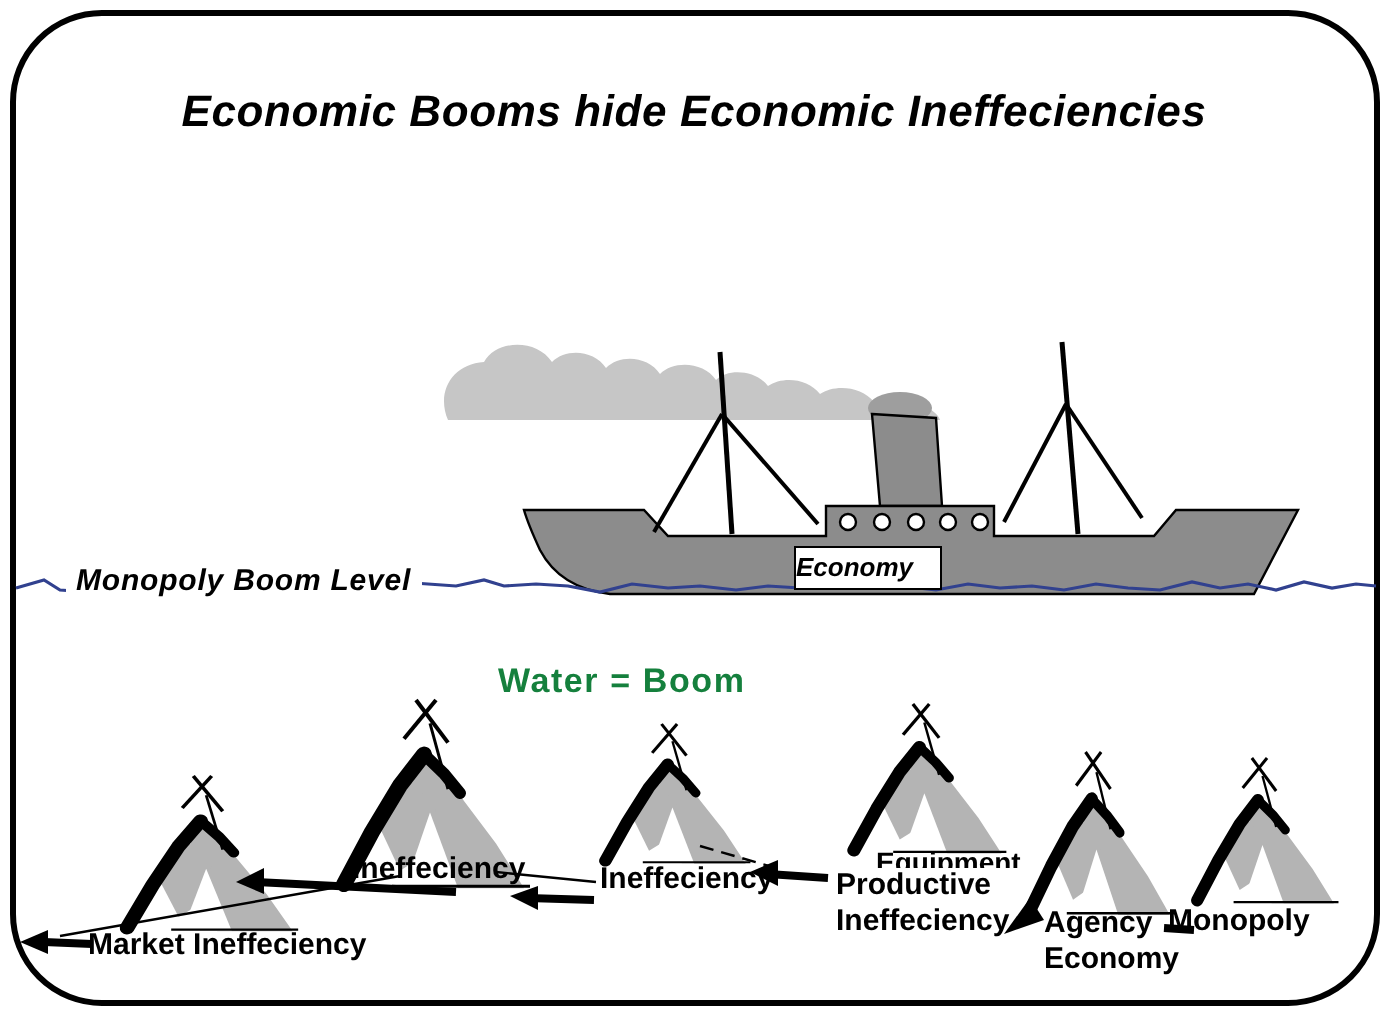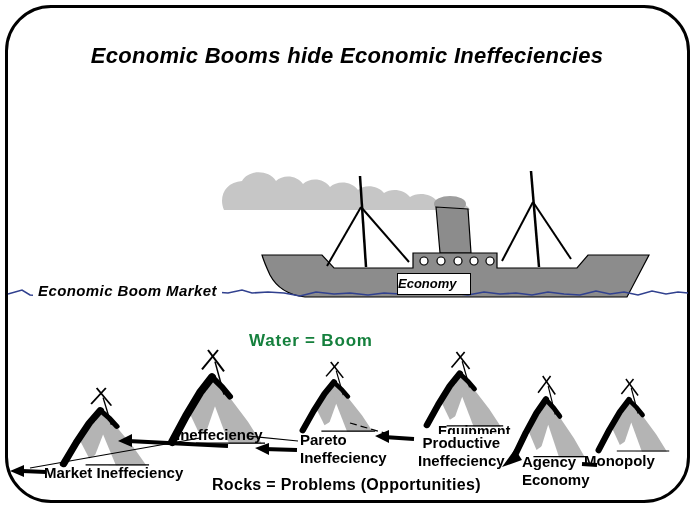--- a/index.html
+++ b/index.html
@@ -26,21 +26,21 @@
   }
   .economy-box{
     left:397px;top:273px;width:72px;height:20px;background:#fff;border:1px solid #000;
     font-size:13px;font-weight:bold;font-style:italic;line-height:20px;
   }
   .rock-label{font-size:15px;font-weight:bold;line-height:18px;}
   .rock-label span{display:block;}
   .lbl-market{left:44px;top:464px;}
   .lbl-business{left:176px;top:426px;}
   .lbl-pareto{left:300px;top:431px;}
-  .lbl-productive{left:418px;top:434px;text-align:center;}
+  .lbl-productive{left:418px;top:434px;}
   .lbl-agency{left:522px;top:453px;}
   .lbl-monopoly{left:584px;top:452px;}
   .equipment{
     left:438px;top:424px;width:82px;height:10px;overflow:hidden;
     font-size:14px;font-weight:bold;line-height:14px;
   }
   .rocks-caption{left:212px;top:476px;font-size:16px;font-weight:bold;letter-spacing:.3px;}
 </style>
 </head>
 <body>
@@ -133,45 +133,43 @@
       <polygon points="375,436 389,430 389,443" stroke="none" fill="#000"></polygon>
 
       <polygon points="502,467 515,449 522,460" stroke="none" fill="#000"></polygon>
 
       <line x1="582" y1="464" x2="597" y2="465" stroke-width="4"></line>
     </g>
   </svg>
 
   <div class="txt title">Economic Booms hide Economic Ineffeciencies</div>
 
-  <div class="txt boom-level">Economic Boom Market</div>
+  <div class="txt boom-level">Monopoly Boom Level</div>
 
   <div class="txt water-boom">Water = Boom</div>
 
   <div class="txt economy-box">Economy</div>
 
   <div class="txt equipment">Equipment</div>
 
   <div class="txt rock-label lbl-market">
     <span>Market Ineffeciency</span>
   </div>
   <div class="txt rock-label lbl-business">
     <span>Ineffeciency</span>
   </div>
   <div class="txt rock-label lbl-pareto">
-    <span>Pareto</span>
     <span>Ineffeciency</span>
   </div>
   <div class="txt rock-label lbl-productive">
     <span>Productive</span>
     <span>Ineffeciency</span>
   </div>
   <div class="txt rock-label lbl-agency">
     <span>Agency</span>
     <span>Economy</span>
   </div>
   <div class="txt rock-label lbl-monopoly">
     <span>Monopoly</span>
   </div>
 
-  <div class="txt rocks-caption">Rocks = Problems (Opportunities)</div>
 
 </div>
 
 </body></html>

